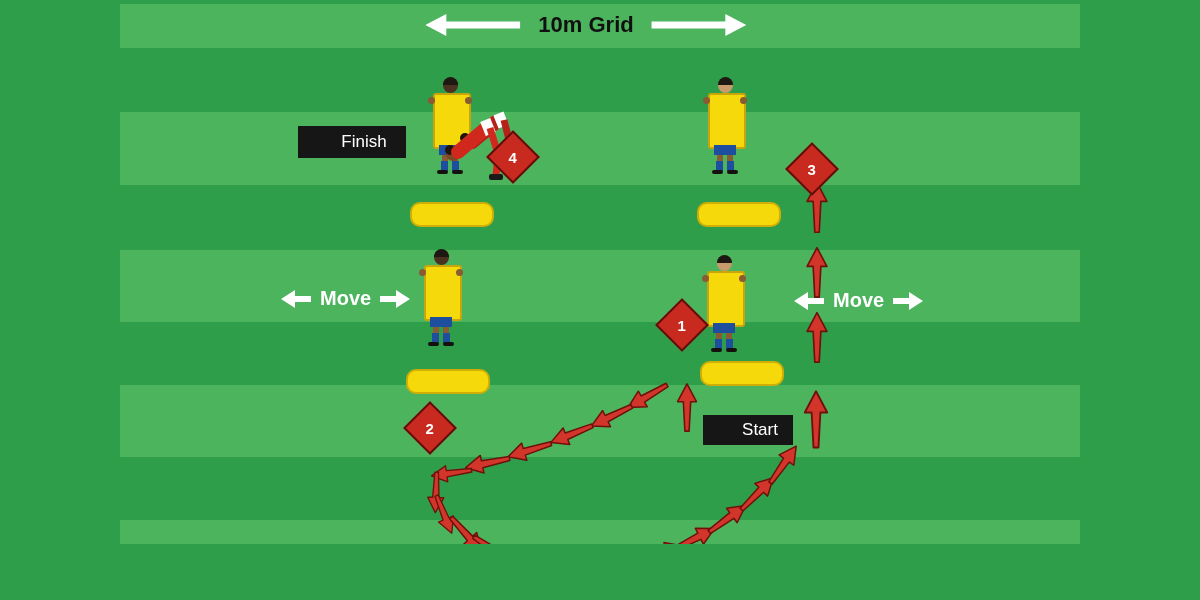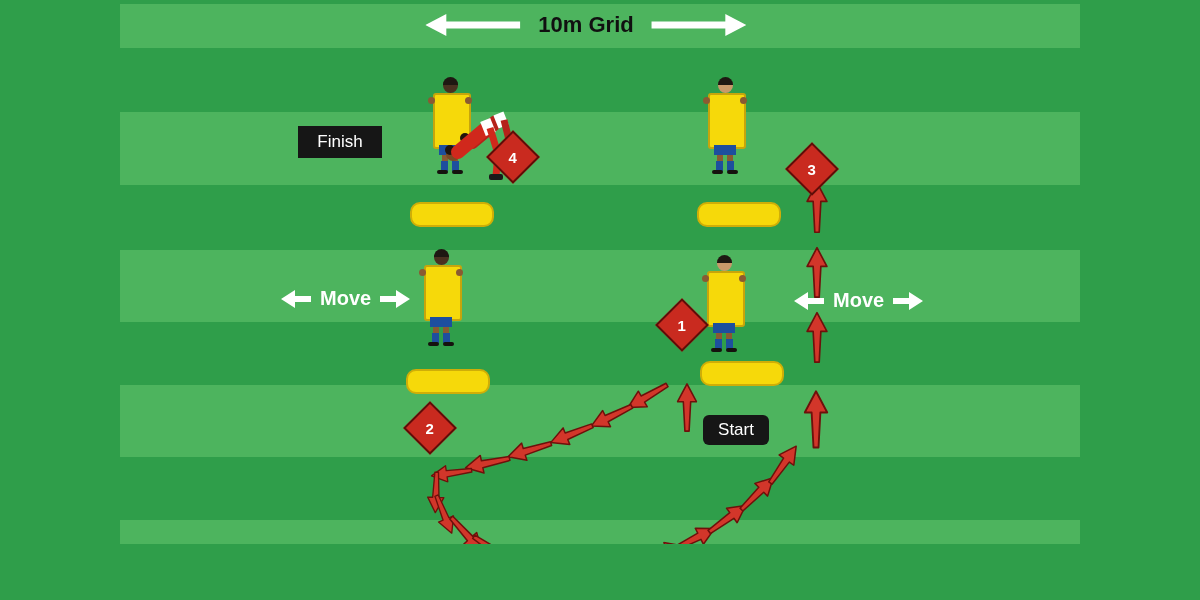--- a/index.html
+++ b/index.html
@@ -8,23 +8,23 @@
   .stripe{position:absolute;left:120px;width:960px;background:#4db45e;z-index:1;}
 
   
   .grid-title{position:absolute;top:12px;left:586px;transform:translateX(-50%);
               display:flex;align-items:center;gap:18px;z-index:7;}
   .grid-title span{font-size:22px;font-weight:bold;color:#101010;white-space:nowrap;}
   .warrow{display:block;}
 
   
   .label-box{position:absolute;background:#161616;color:#fff;display:flex;align-items:center;
-             justify-content:center;font-size:17px;z-index:8;}
+             justify-content:center;font-size:17px;z-index:8;padding-left:24px;}
   .finish-box{left:298px;top:126px;width:84px;height:32px;}
-  .start-box{left:703px;top:415px;width:66px;height:30px;border-radius:6px;}
+  .start-box{left:703px;top:415px;width:66px;height:30px;}
 
   .move{position:absolute;display:flex;align-items:center;gap:9px;z-index:7;}
   .move span{color:#fff;font-weight:bold;font-size:20px;}
   .move-left{left:281px;top:287px;}
   .move-right{left:794px;top:289px;}
 
   
   .diamond{position:absolute;width:34px;height:34px;background:#c92a1f;border:2px solid #5e0d08;
            transform:rotate(45deg);display:flex;align-items:center;justify-content:center;z-index:9;}
   .diamond span{transform:rotate(-45deg);color:#fff;font-weight:bold;font-size:15px;}

